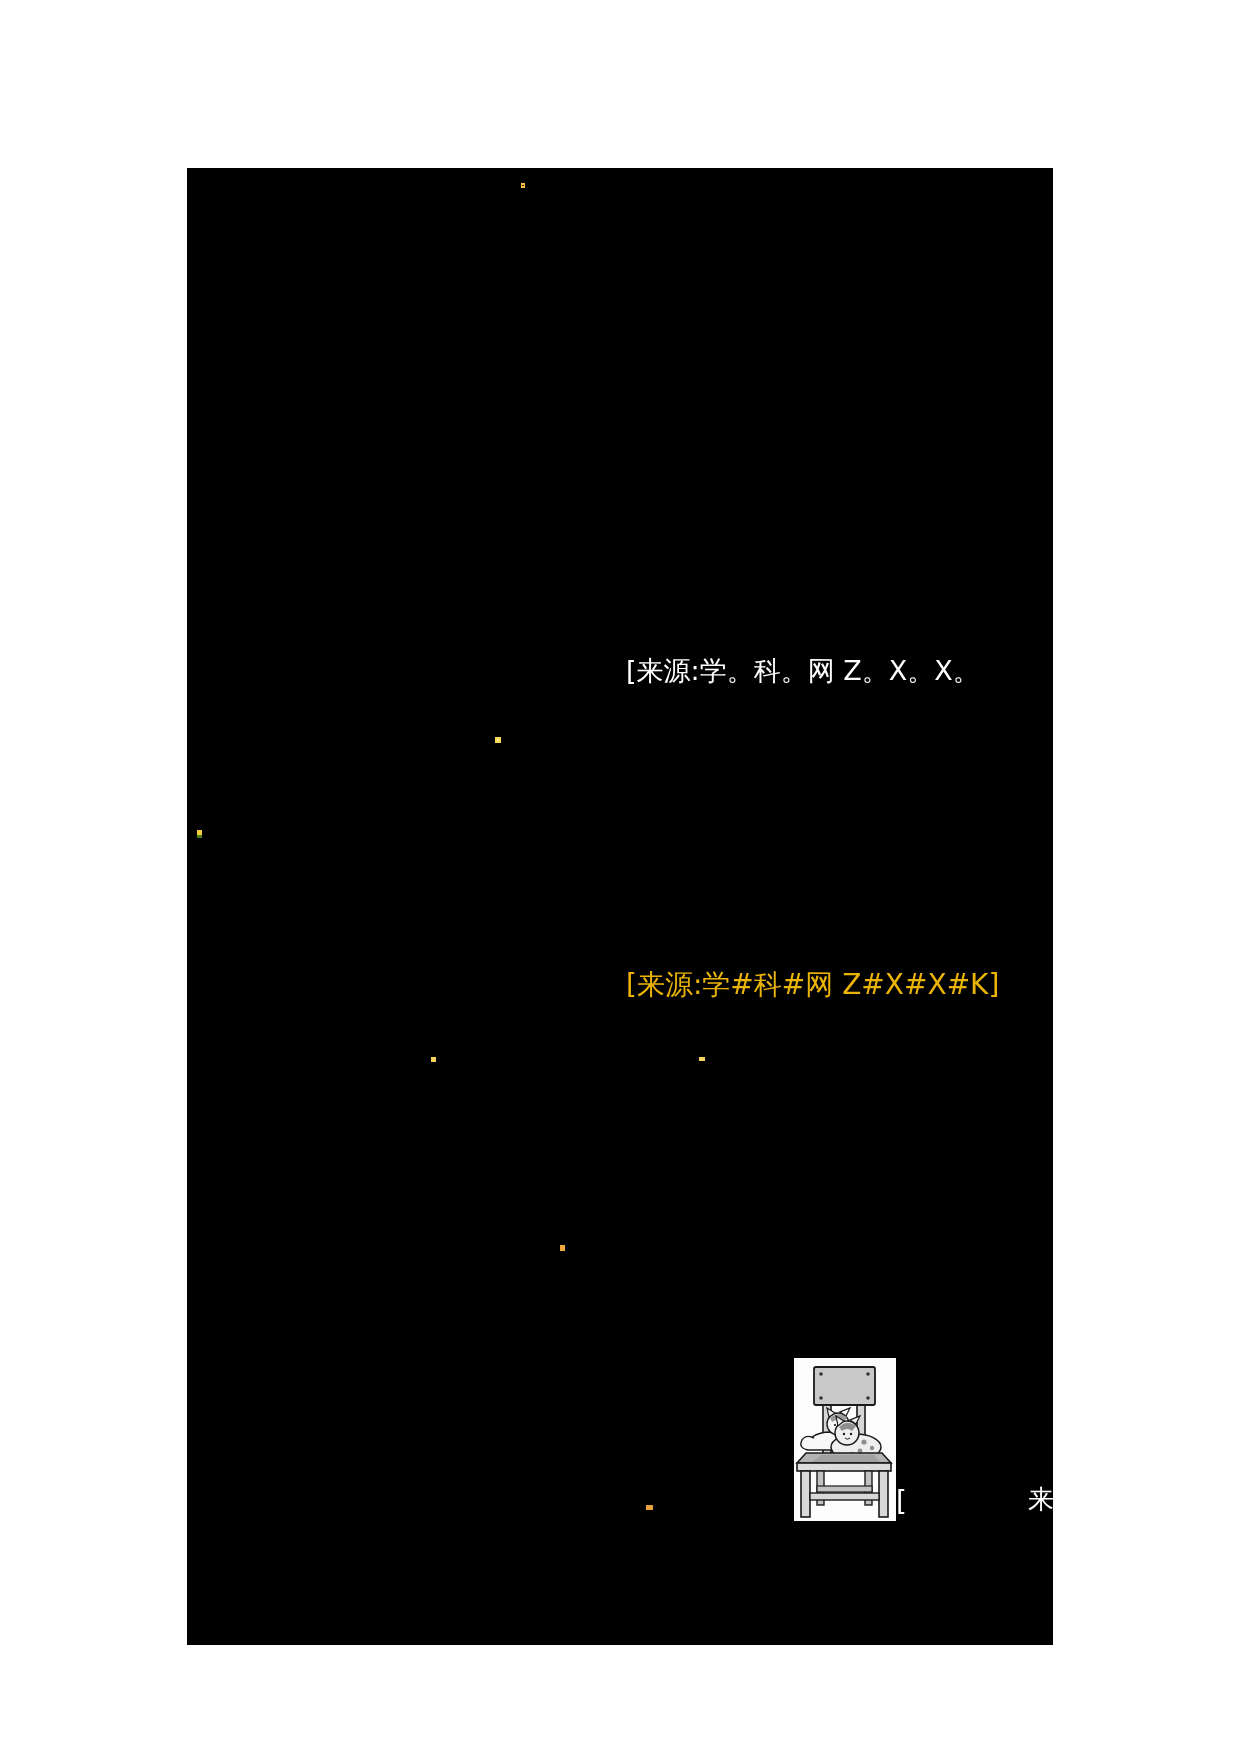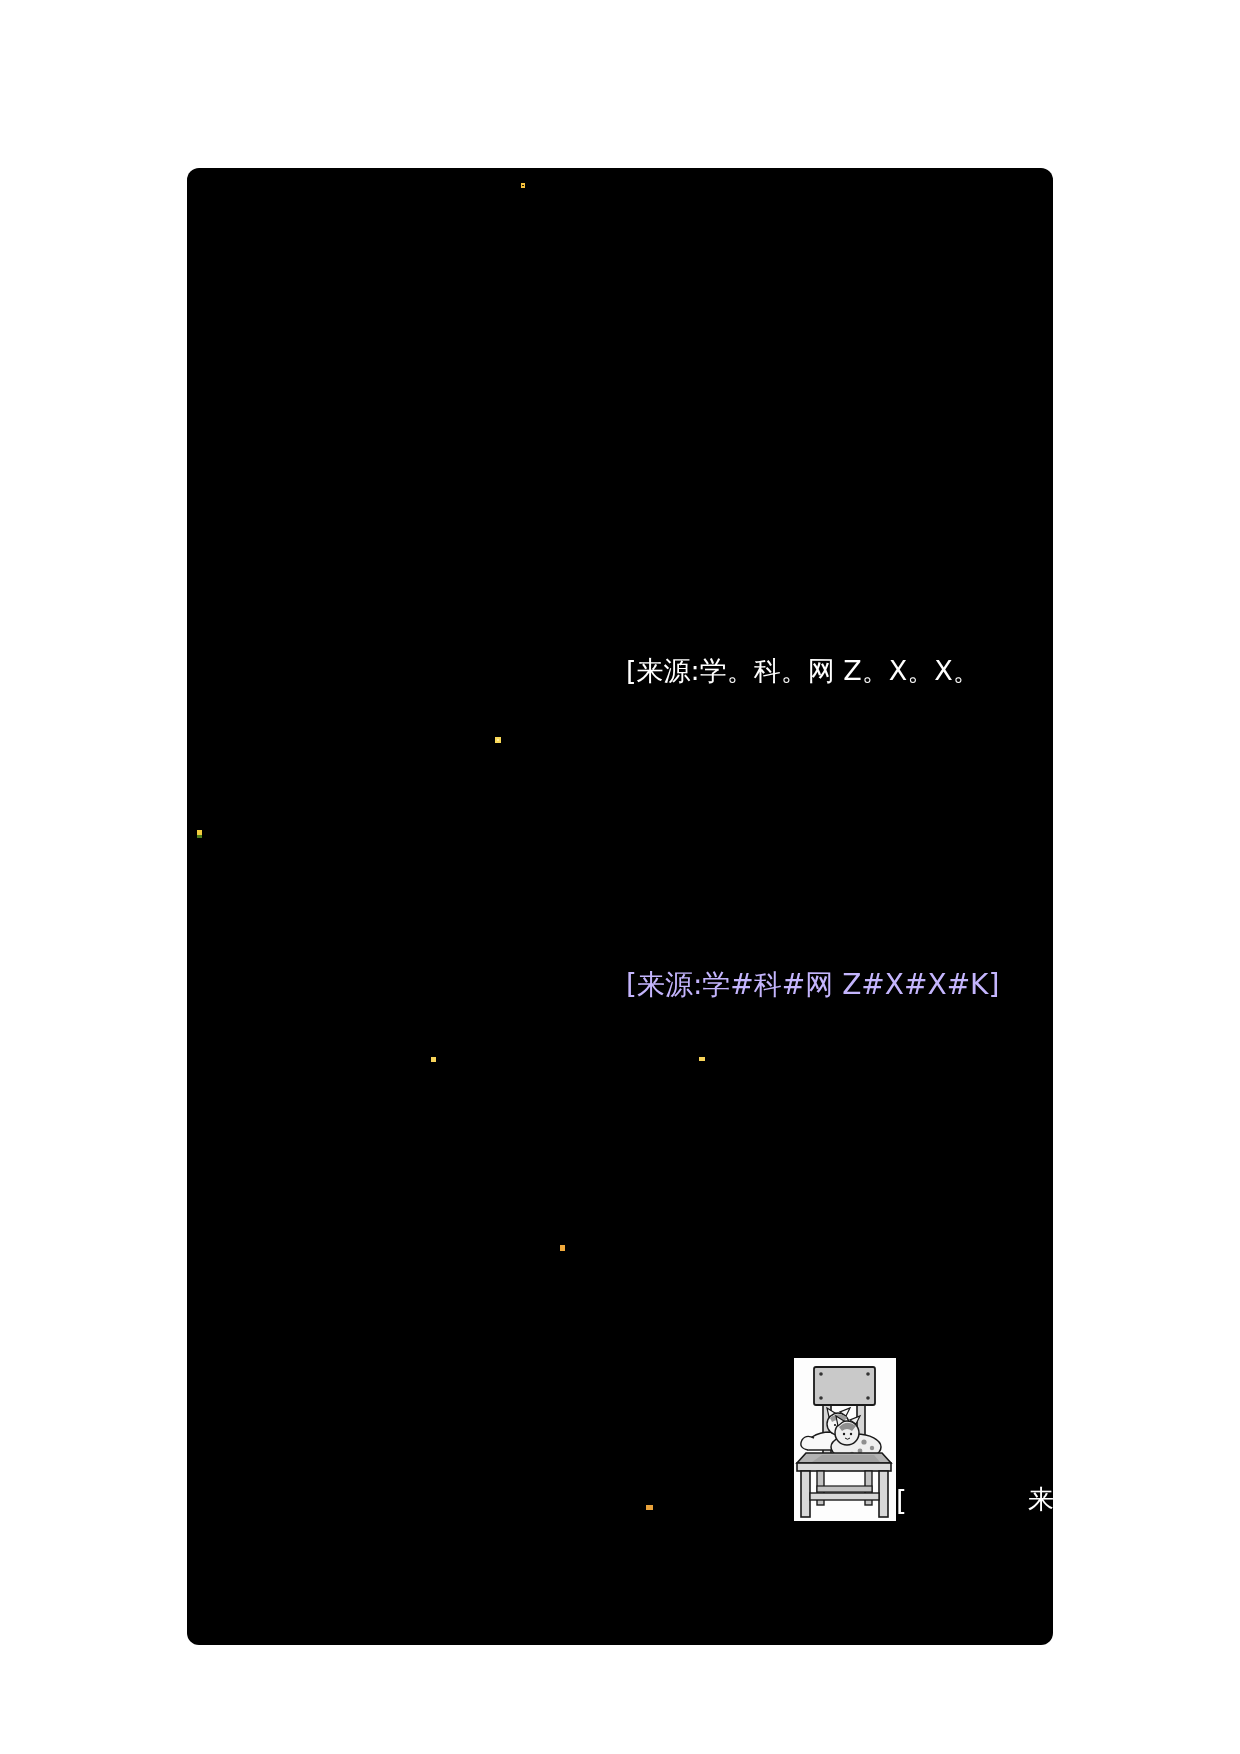--- a/index.html
+++ b/index.html
@@ -74,25 +74,25 @@
     position: absolute;
     left: 0; bottom: 0;
     width: 100%; height: 40%;
   }
 </style>
 </head>
 <body>
 
 <div id="page" style="background: rgb(255, 255, 255);">
 
-  <div id="black-canvas" style="background: rgb(0, 0, 0); border-radius: 12px;">
+  <div id="black-canvas" style="background: rgb(0, 0, 0);">
 
     <div class="wm-text" id="wm-line1" style="color: rgb(255, 255, 255);">[来源:学。科。网 Z。X。X。</div>
 
-    <div class="wm-text" id="wm-line2" style="color: #c4b5fd;">[来源:学#科#网 Z#X#X#K]</div>
+    <div class="wm-text" id="wm-line2" style="color: #eab308;">[来源:学#科#网 Z#X#X#K]</div>
 
     <div id="chair-figure">
       <svg width="102" height="163" viewBox="0 0 102 163" xmlns="http://www.w3.org/2000/svg">
 
         <rect x="0" y="0" width="102" height="163" fill="#fdfdfd"></rect>
 
         <rect x="29" y="44" width="8" height="56" fill="#d6d6d6" stroke="#1a1a1a" stroke-width="1.6"></rect>
         <rect x="63" y="44" width="8" height="56" fill="#d6d6d6" stroke="#1a1a1a" stroke-width="1.6"></rect>
 
         <rect x="20" y="9" width="61" height="38" rx="2" fill="#c9c9c9" stroke="#1a1a1a" stroke-width="1.8"></rect>

